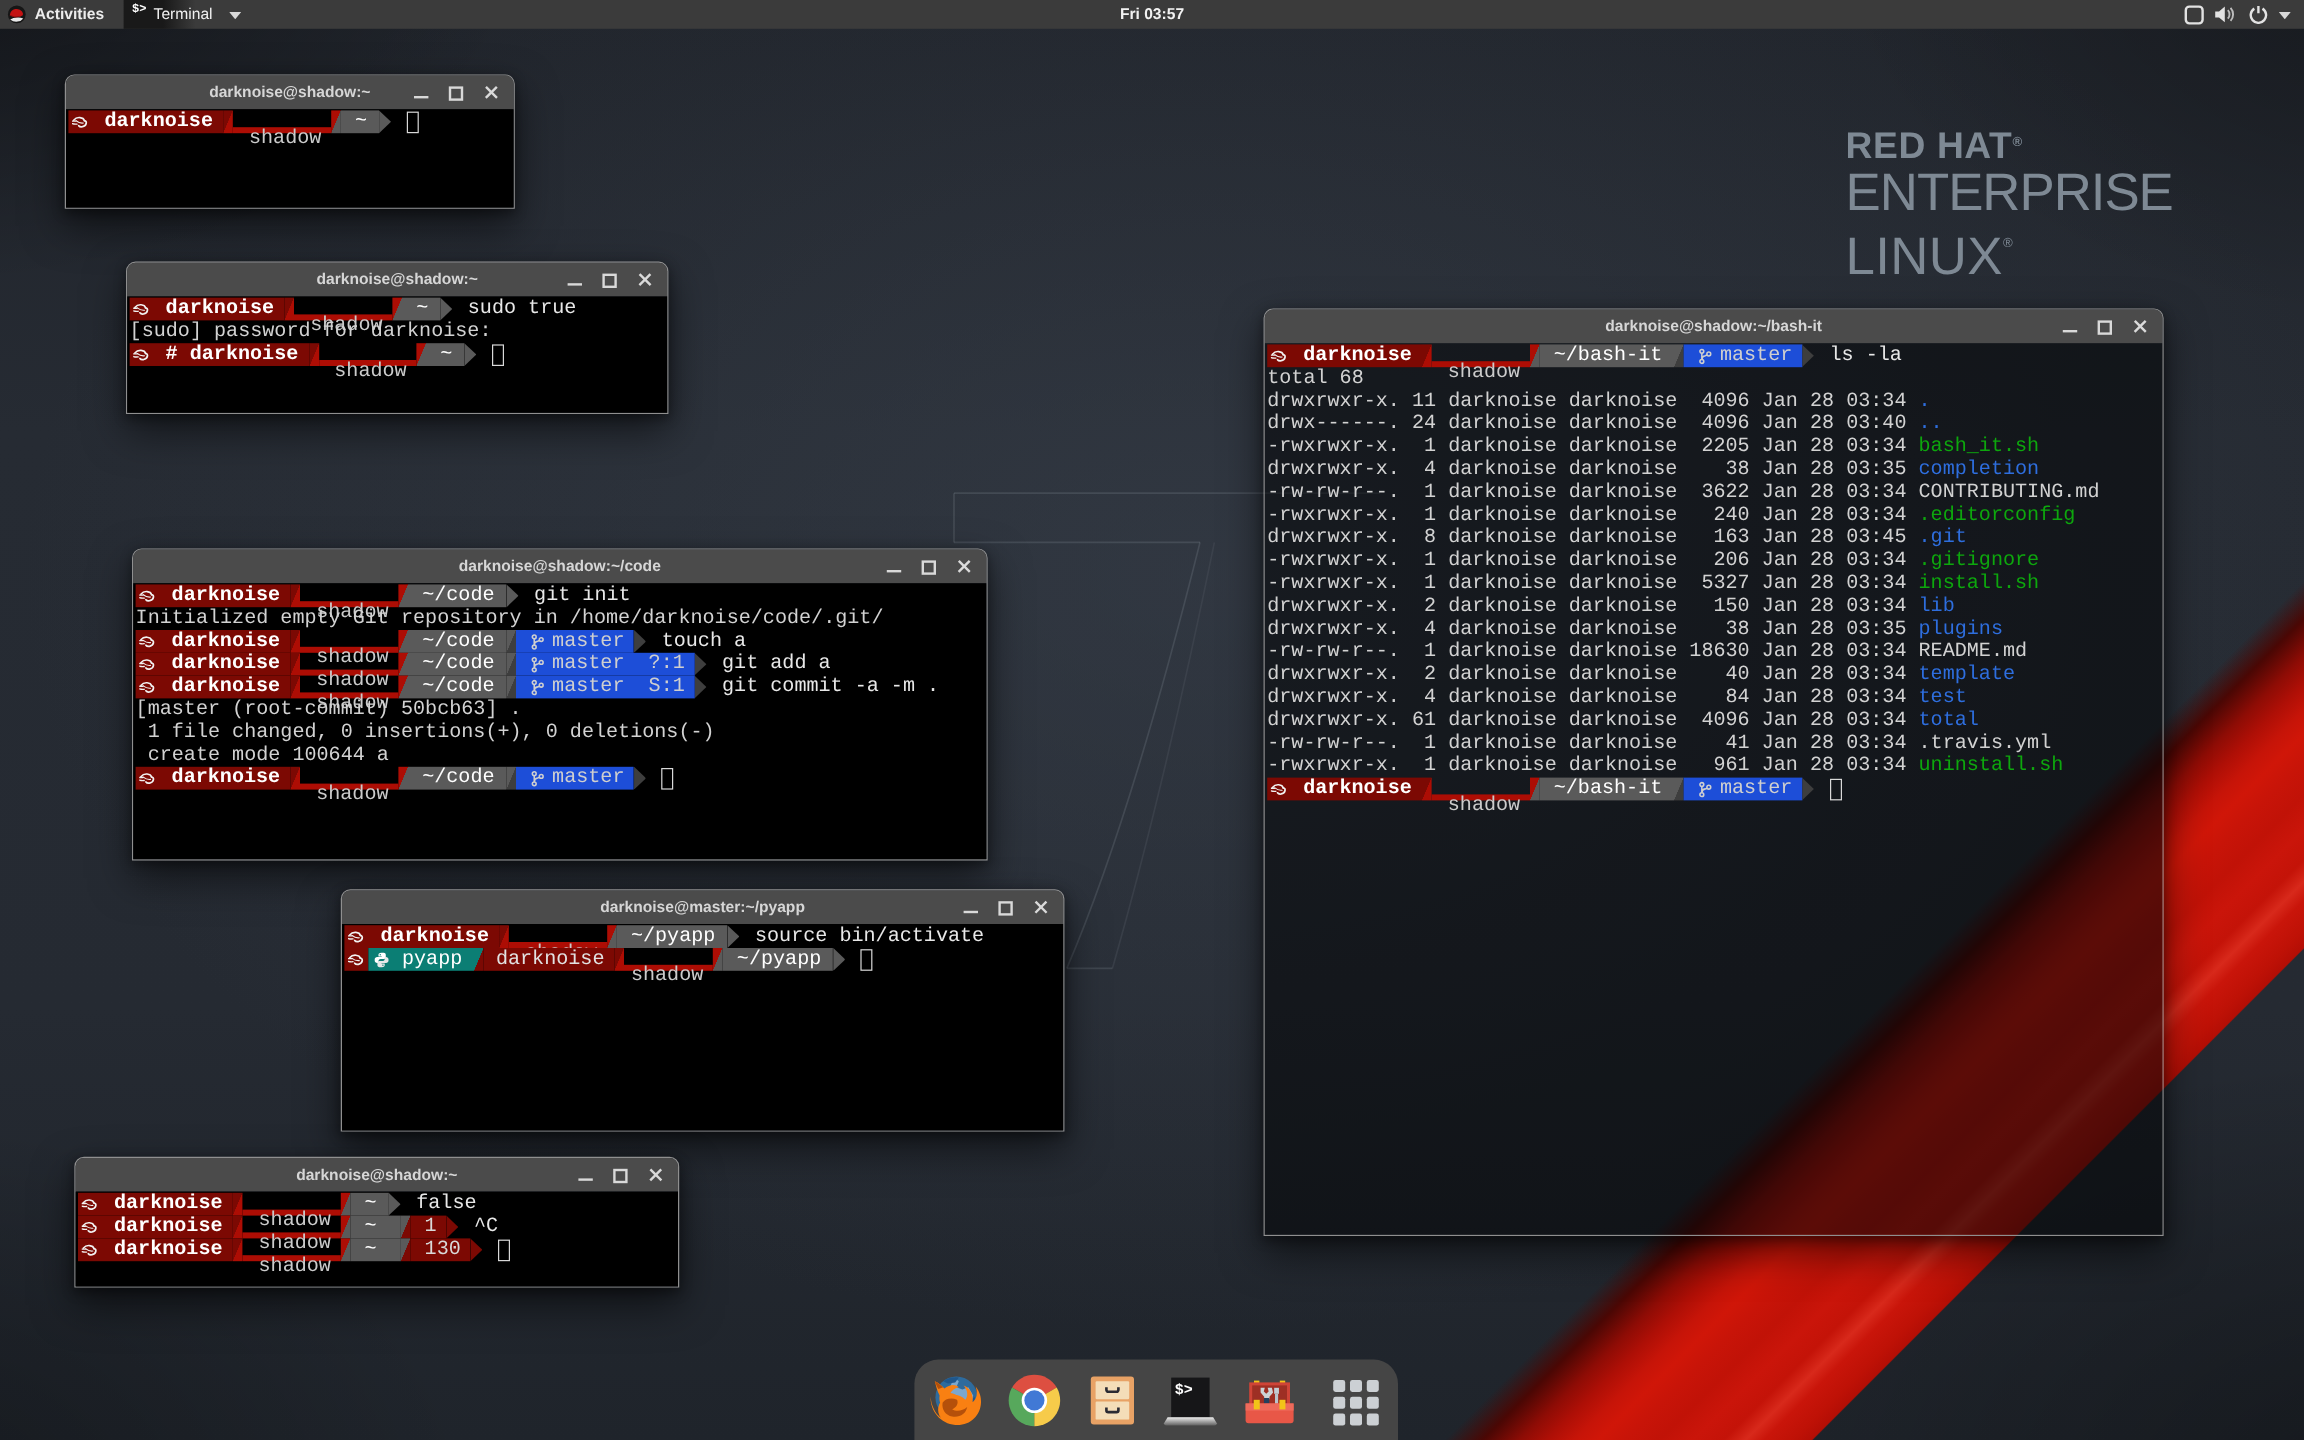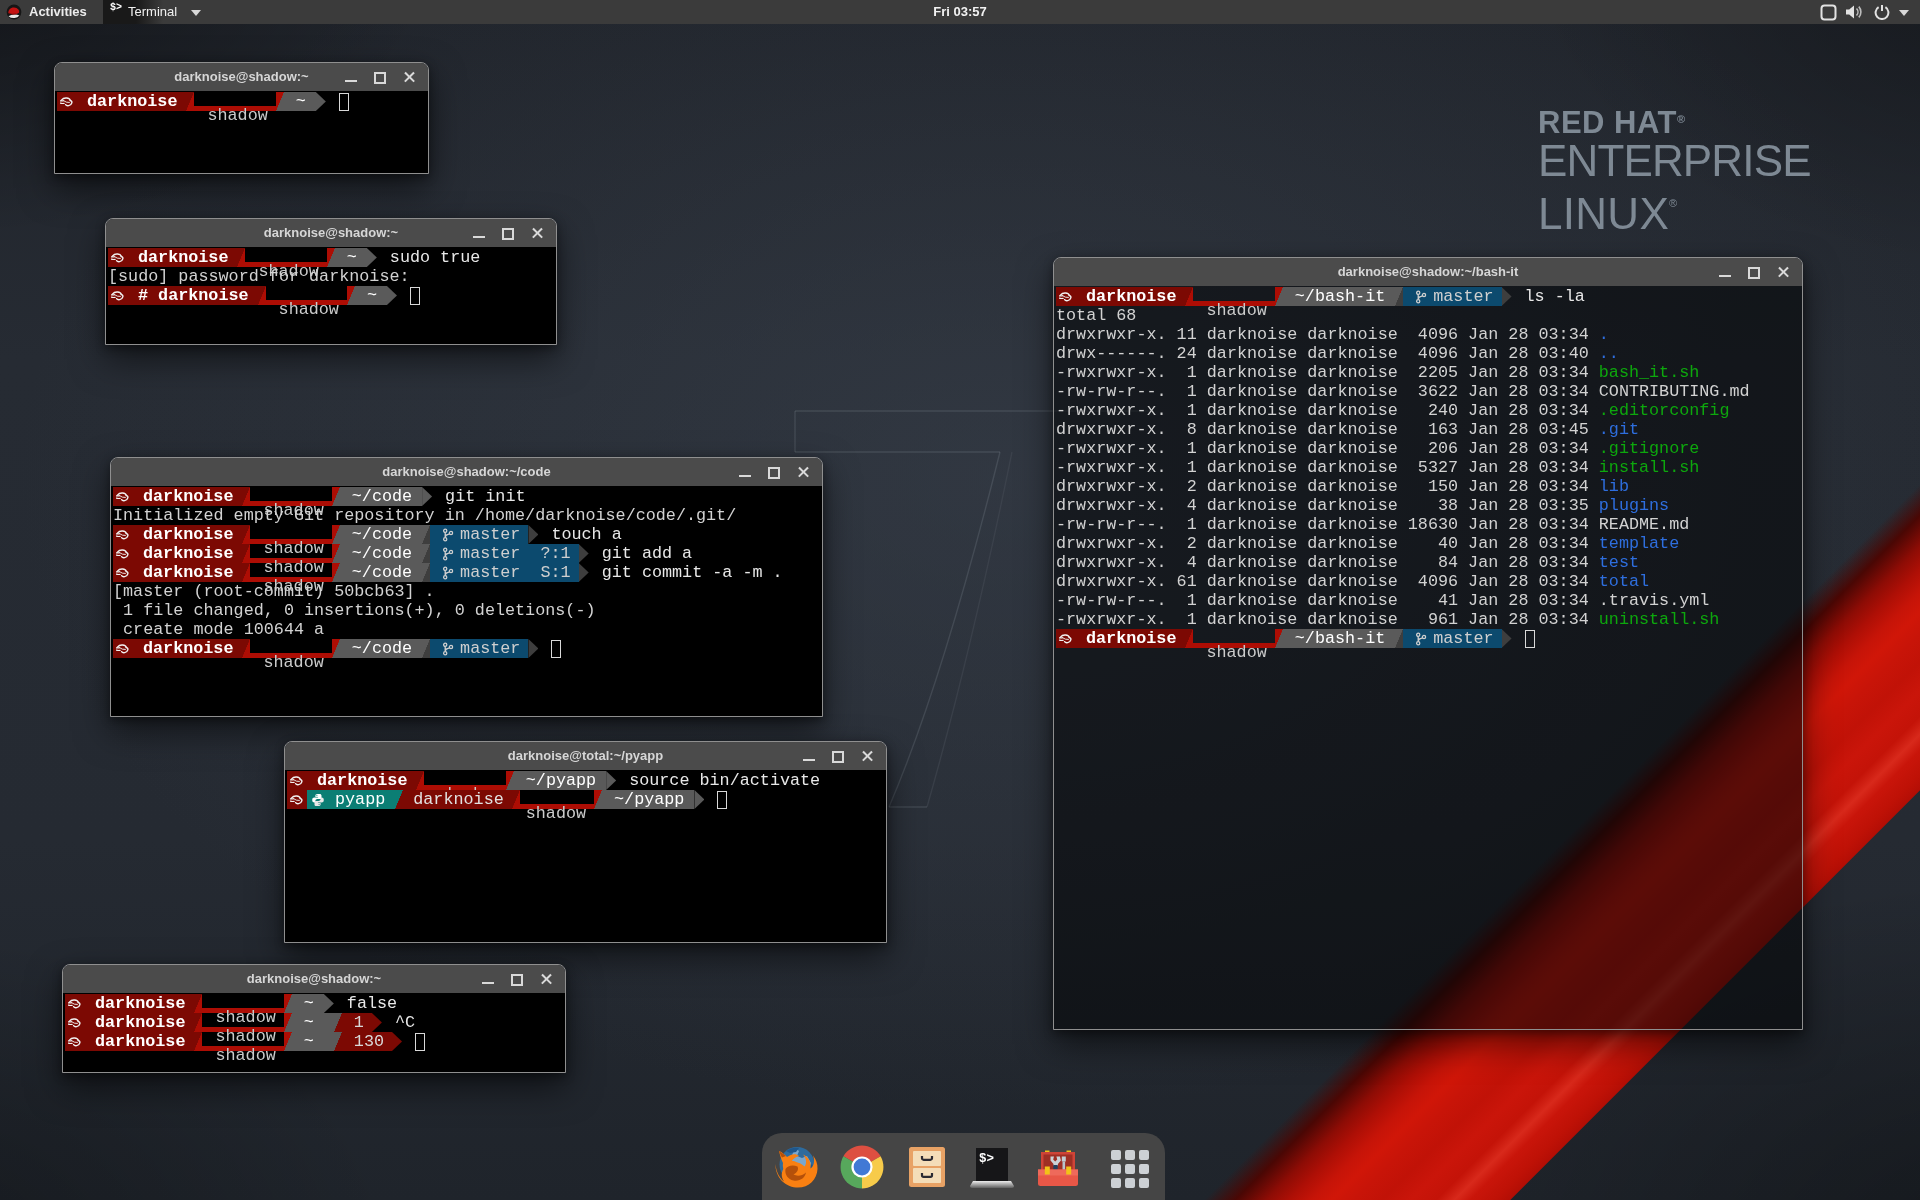--- a/index.html
+++ b/index.html
@@ -47,21 +47,21 @@
 .row{height:19px;white-space:pre;}
 .p{display:flex;align-items:stretch;}
 .s{line-height:19px;}
 .s1{background:#7c0903;color:#fff;font-weight:bold;padding-right:9px;display:flex;align-items:center;}
 .s1 svg,.s0 svg{width:14px;height:14px;margin:0 13px 0 3px;flex:none;}
 .s0{background:#7c0903;display:flex;align-items:center;width:20px;flex:none;}
 .s0 svg{margin:0 0 0 3px;}
 .s2{background:#ad0d04;color:#cbcbcb;padding:0 8px 0 13px;line-height:19px;margin-top:14px;}
 .s3{background:#5a5a5a;color:#fff;padding:0 10px 0 12px;line-height:19px;}
 .s3x{padding-right:20px;}
-.s4{background:#0c4a6e;color:#cfcfcf;padding:0 8px 0 12px;display:flex;align-items:center;}
+.s4{background:#1d4ed8;color:#cfcfcf;padding:0 8px 0 12px;display:flex;align-items:center;}
 .s4 svg{width:12px;height:14px;margin-right:6px;flex:none;}
 .sE{background:#7c0903;color:#d9d9d9;padding:0 8px 0 12px;line-height:19px;}
 .sT{background:#0b7e74;color:#fff;display:flex;align-items:center;padding:0 10px 0 4px;}
 .sT svg{width:14px;height:14px;margin-right:10px;flex:none;}
 .sep{width:8px;flex:none;}
 .arr{width:10px;flex:none;clip-path:polygon(0 0,100% 50%,0 100%);}
 .cmd{margin-left:13px;color:#e8e8e8;white-space:pre;}
 .cur{width:10px;height:18px;border:1.6px solid #d9d9d9;box-sizing:border-box;margin:0.5px 0 0 13px;flex:none;}
 .b{color:#2e6ede;}
 .g{color:#0da70d;}
@@ -213,21 +213,21 @@
           </svg>darknoise</span><span class="s sep" style="background:linear-gradient(to bottom right,#7c0903 49.2%,#ad0d04 50.8%)"></span><span class="s s2">shadow</span><span class="s sep" style="background:linear-gradient(to bottom right,#ad0d04 49.2%,#5a5a5a 50.8%)"></span><span class="s s3">~/code</span><span class="s sep" style="background:linear-gradient(to bottom right,#5a5a5a 49.2%,#3e3e3e 50.8%)"></span><span class="s s4"><svg viewBox="0 0 12 14" fill="none" stroke="#cfcfcf" stroke-width="1.3">
             <circle cx="3.2" cy="2.8" r="1.6"></circle>
             <circle cx="3.2" cy="11.2" r="1.6"></circle>
             <circle cx="9" cy="5" r="1.6"></circle>
             <path d="M3.2 4.4 V9.6 M3.2 9.6 Q3.2 7 6 6.4 L7.6 5.8"></path>
           </svg>master</span><span class="s arr" style="background:#3e3e3e"></span><span class="cur"></span></div>
 </div>
   </div>
 <div class="win" style="left:284px;top:741px;width:603px;height:202px">
     <div class="tb">
-      <div class="t">darknoise@total:~/pyapp</div>
+      <div class="t">darknoise@master:~/pyapp</div>
       <span class="bmin" style="right:64px">
         <i></i>
       </span>
       <span class="bmax" style="right:36px">
         <i></i>
       </span>
       <span class="bcls" style="right:6px">
         <i></i>
         <b></b>
       </span>
@@ -314,20 +314,21 @@
           </svg>darknoise</span><span class="s sep" style="background:linear-gradient(to bottom right,#7c0903 49.2%,#ad0d04 50.8%)"></span><span class="s s2">shadow</span><span class="s sep" style="background:linear-gradient(to bottom right,#ad0d04 49.2%,#5a5a5a 50.8%)"></span><span class="s s3">~/bash-it</span><span class="s sep" style="background:linear-gradient(to bottom right,#5a5a5a 49.2%,#3e3e3e 50.8%)"></span><span class="s s4"><svg viewBox="0 0 12 14" fill="none" stroke="#cfcfcf" stroke-width="1.3">
             <circle cx="3.2" cy="2.8" r="1.6"></circle>
             <circle cx="3.2" cy="11.2" r="1.6"></circle>
             <circle cx="9" cy="5" r="1.6"></circle>
             <path d="M3.2 4.4 V9.6 M3.2 9.6 Q3.2 7 6 6.4 L7.6 5.8"></path>
           </svg>master</span><span class="s arr" style="background:#3e3e3e"></span><span class="cmd">ls -la</span></div>
 <div class="row">total 68</div>
 <div class="row">drwxrwxr-x. 11 darknoise darknoise  4096 Jan 28 03:34 <span class="b">.</span></div>
 <div class="row">drwx------. 24 darknoise darknoise  4096 Jan 28 03:40 <span class="b">..</span></div>
 <div class="row">-rwxrwxr-x.  1 darknoise darknoise  2205 Jan 28 03:34 <span class="g">bash_it.sh</span></div>
+<div class="row">drwxrwxr-x.  4 darknoise darknoise    38 Jan 28 03:35 <span class="b">completion</span></div>
 <div class="row">-rw-rw-r--.  1 darknoise darknoise  3622 Jan 28 03:34 CONTRIBUTING.md</div>
 <div class="row">-rwxrwxr-x.  1 darknoise darknoise   240 Jan 28 03:34 <span class="g">.editorconfig</span></div>
 <div class="row">drwxrwxr-x.  8 darknoise darknoise   163 Jan 28 03:45 <span class="b">.git</span></div>
 <div class="row">-rwxrwxr-x.  1 darknoise darknoise   206 Jan 28 03:34 <span class="g">.gitignore</span></div>
 <div class="row">-rwxrwxr-x.  1 darknoise darknoise  5327 Jan 28 03:34 <span class="g">install.sh</span></div>
 <div class="row">drwxrwxr-x.  2 darknoise darknoise   150 Jan 28 03:34 <span class="b">lib</span></div>
 <div class="row">drwxrwxr-x.  4 darknoise darknoise    38 Jan 28 03:35 <span class="b">plugins</span></div>
 <div class="row">-rw-rw-r--.  1 darknoise darknoise 18630 Jan 28 03:34 README.md</div>
 <div class="row">drwxrwxr-x.  2 darknoise darknoise    40 Jan 28 03:34 <span class="b">template</span></div>
 <div class="row">drwxrwxr-x.  4 darknoise darknoise    84 Jan 28 03:34 <span class="b">test</span></div>

